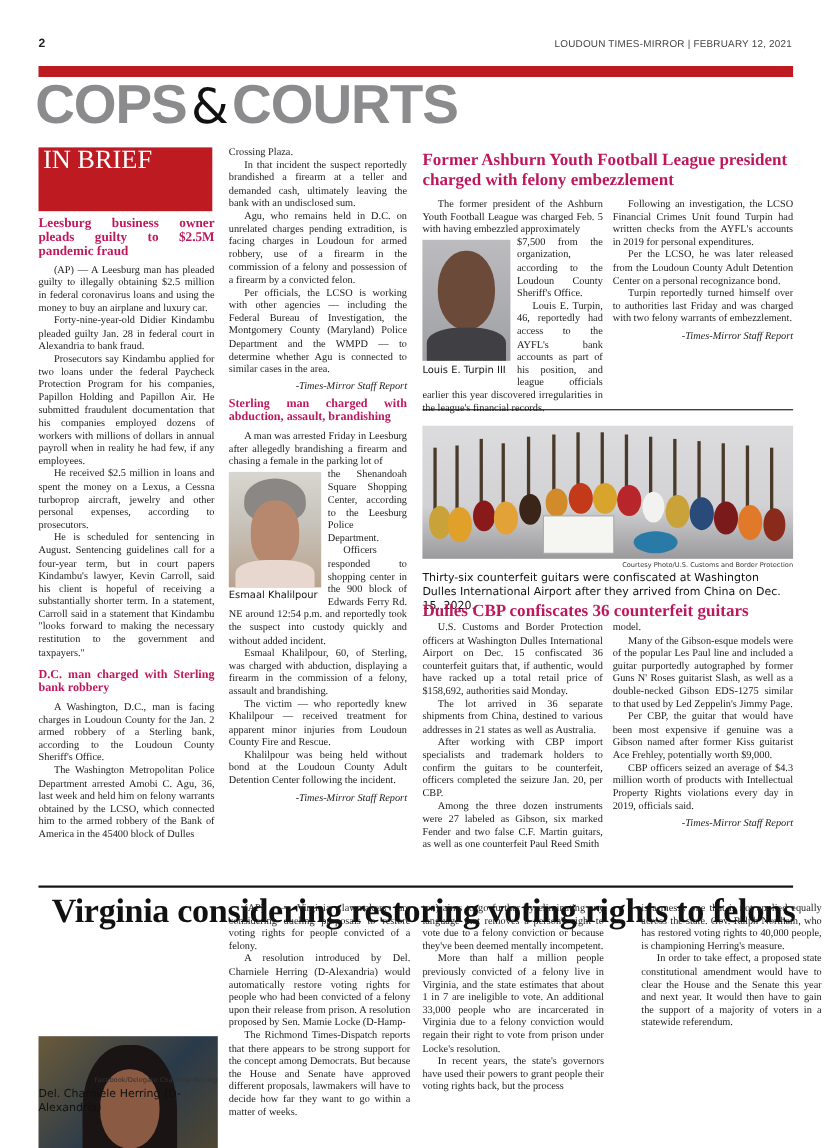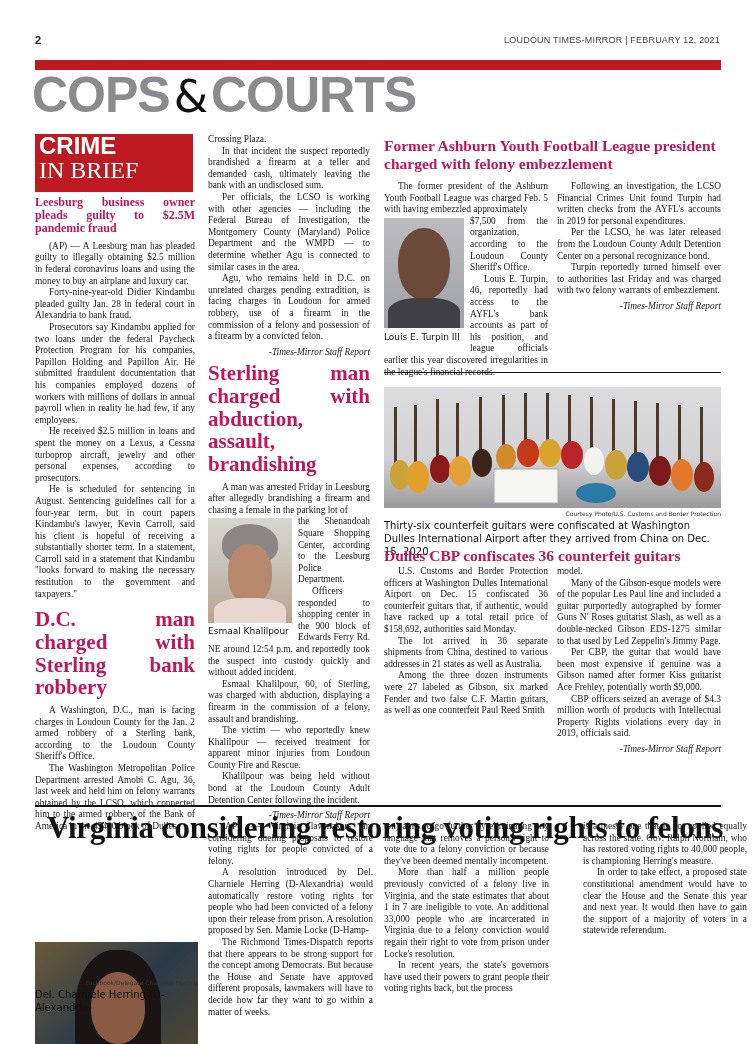--- a/index.html
+++ b/index.html
@@ -13,63 +13,62 @@
   .section-title { left: 32px; top: 66px; font-family: "Liberation Sans", sans-serif; font-weight: bold; font-size: 50px; letter-spacing: -1px; color: #8b8b8d; line-height: 58px; white-space: nowrap; }
   .section-title .amp { color: #111; font-weight: normal; font-family: "DejaVu Sans", sans-serif; font-size: 44px; margin: 0 4px; }
   .crime-box { left: 35px; top: 134px; width: 158px; height: 58px; background: #be1a22; color: #fff; padding: 0 4px; }
   .crime-box .c1 { font-family: "Liberation Sans", sans-serif; font-weight: bold; font-size: 24px; line-height: 24px; display: block; letter-spacing: 0px; }
   .crime-box .c2 { font-family: "Liberation Serif", serif; font-size: 24px; line-height: 24px; display: block; letter-spacing: 0px; }
   .col { position: absolute; font-family: "Liberation Serif", serif; font-size: 9.4px; line-height: 11.6px; text-align: justify; hyphens: auto; }
   .col p { text-indent: 14px; }
   .col p.noindent { text-indent: 0; }
   h2.hed { font-family: "Liberation Serif", serif; font-weight: bold; color: #be185d; line-height: 1.08; }
   .hed-lg { font-size: 12px; margin: 4px 0 6px; }
-  .hed-md { font-size: 21px; margin: 4px 0 6px; }
+  .hed-md { font-size: 11px; margin: 4px 0 6px; }
   .credit { text-align: right; font-style: italic; text-indent: 0 !important; margin-top: 4px; }
   .caption-name { font-family: "DejaVu Sans", sans-serif; font-size: 9px; color: #111; }
   .photo { background: #888; overflow: hidden; position: relative; }
   .wrap-left { float: left; margin: 2px 6px 2px 0; }
   .rule { background: #111; height: 1px; }
   .big-hed { left: 35px; top: 810px; font-family: "Liberation Serif", serif; font-weight: bold; font-size: 31px; color: #111; white-space: nowrap; letter-spacing: -.3px; margin-left: 12px; }
   .photo-credit { font-family: "DejaVu Sans", sans-serif; font-size: 6px; color: #333; text-align: right; }
   .photo-cap { font-family: "DejaVu Sans", sans-serif; font-size: 10px; line-height: 13px; color: #111; }
 </style>
 </head>
 <body>
 
 <div class="abs folio folio-num">2</div>
 <div class="abs folio folio-right">LOUDOUN TIMES-MIRROR | FEBRUARY 12, 2021</div>
 <div class="abs redbar"></div>
 <div class="abs section-title">
   <span>COPS</span><span class="amp">&amp;</span><span>COURTS</span>
 </div>
 
 <div class="abs crime-box">
-  <span class="c1">CRIME</span>
   <span class="c2">IN BRIEF</span>
 </div>
 
 <div class="col" style="left:35px; top:196px; width:160px;">
   <h2 class="hed hed-lg" style="margin-top:0;">Leesburg business owner pleads guilty to $2.5M pandemic fraud</h2>
   <p>(AP) — A Leesburg man has pleaded guilty to illegally obtaining $2.5 million in federal coronavirus loans and using the money to buy an airplane and luxury car.</p>
   <p>Forty-nine-year-old Didier Kindambu pleaded guilty Jan. 28 in federal court in Alexandria to bank fraud.</p>
   <p>Prosecutors say Kindambu applied for two loans under the federal Paycheck Protection Program for his companies, Papillon Holding and Papillon Air. He submitted fraudulent documentation that his companies employed dozens of workers with millions of dollars in annual payroll when in reality he had few, if any employees.</p>
   <p>He received $2.5 million in loans and spent the money on a Lexus, a Cessna turboprop aircraft, jewelry and other personal expenses, according to prosecutors.</p>
   <p>He is scheduled for sentencing in August. Sentencing guidelines call for a four-year term, but in court papers Kindambu's lawyer, Kevin Carroll, said his client is hopeful of receiving a substantially shorter term. In a statement, Carroll said in a statement that Kindambu "looks forward to making the necessary restitution to the government and taxpayers."</p>
 
   <h2 class="hed hed-md" style="margin-top:8px;">D.C. man charged with Sterling bank robbery</h2>
   <p>A Washington, D.C., man is facing charges in Loudoun County for the Jan. 2 armed robbery of a Sterling bank, according to the Loudoun County Sheriff's Office.</p>
   <p>The Washington Metropolitan Police Department arrested Amobi C. Agu, 36, last week and held him on felony warrants obtained by the LCSO, which connected him to the armed robbery of the Bank of America in the 45400 block of Dulles</p>
 </div>
 
 <div class="col" style="left:208px; top:134px; width:162px;">
   <p class="noindent">Crossing Plaza.</p>
   <p>In that incident the suspect reportedly brandished a firearm at a teller and demanded cash, ultimately leaving the bank with an undisclosed sum.</p>
+  <p>Agu, who remains held in D.C. on unrelated charges pending extradition, is facing charges in Loudoun for armed robbery, use of a firearm in the commission of a felony and possession of a firearm by a convicted felon.</p>
   <p>Per officials, the LCSO is working with other agencies — including the Federal Bureau of Investigation, the Montgomery County (Maryland) Police Department and the WMPD — to determine whether Agu is connected to similar cases in the area.</p>
-  <p>Agu, who remains held in D.C. on unrelated charges pending extradition, is facing charges in Loudoun for armed robbery, use of a firearm in the commission of a felony and possession of a firearm by a convicted felon.</p>
   <p class="credit">-Times-Mirror Staff Report</p>
 
   <h2 class="hed hed-md" style="margin-top:4px;">Sterling man charged with abduction, assault, brandishing</h2>
   <p>A man was arrested Friday in Leesburg after allegedly brandishing a firearm and chasing a female in the parking lot of</p>
   <div class="wrap-left" style="width:84px;">
     <div class="photo" style="width:84px; height:105px; background:linear-gradient(180deg,#d8d6d0 0%,#c9c5bd 40%,#b9a38f 100%);">
       <div style="position:absolute; left:14px; top:6px; width:56px; height:40px; border-radius:50% 50% 40% 40%; background:#8a8785;"></div>
       <div style="position:absolute; left:20px; top:26px; width:44px; height:60px; border-radius:45%; background:#b7876e;"></div>
       <div style="position:absolute; left:6px; top:80px; width:72px; height:30px; border-radius:40% 40% 0 0; background:#e8d7cf;"></div>
     </div>
@@ -146,20 +145,21 @@
   </svg>
 </div>
 <div class="abs photo-credit" style="left:384px; top:510px; width:337px;">Courtesy Photo/U.S. Customs and Border Protection</div>
 <div class="abs photo-cap" style="left:384px; top:519px; width:337px;">Thirty-six counterfeit guitars were confiscated at Washington Dulles International Airport after they arrived from China on Dec. 15, 2020.</div>
 
 <h2 class="abs hed" style="left:384px; top:548px; width:337px; font-size:15.5px; white-space:nowrap;">Dulles CBP confiscates 36 counterfeit guitars</h2>
 
 <div class="col" style="left:384px; top:566px; width:164px;">
   <p>U.S. Customs and Border Protection officers at Washington Dulles International Airport on Dec. 15 confiscated 36 counterfeit guitars that, if authentic, would have racked up a total retail price of $158,692, authorities said Monday.</p>
   <p>The lot arrived in 36 separate shipments from China, destined to various addresses in 21 states as well as Australia.</p>
+  <p>After working with CBP import specialists and trademark holders to confirm the guitars to be counterfeit, officers completed the seizure Jan. 20, per CBP.</p>
   <p>Among the three dozen instruments were 27 labeled as Gibson, six marked Fender and two false C.F. Martin guitars, as well as one counterfeit Paul Reed Smith</p>
 </div>
 <div class="col" style="left:557px; top:566px; width:164px;">
   <p class="noindent">model.</p>
   <p>Many of the Gibson-esque models were of the popular Les Paul line and included a guitar purportedly autographed by former Guns N' Roses guitarist Slash, as well as a double-necked Gibson EDS-1275 similar to that used by Led Zeppelin's Jimmy Page.</p>
   <p>Per CBP, the guitar that would have been most expensive if genuine was a Gibson named after former Kiss guitarist Ace Frehley, potentially worth $9,000.</p>
   <p>CBP officers seized an average of $4.3 million worth of products with Intellectual Property Rights violations every day in 2019, officials said.</p>
   <p class="credit">-Times-Mirror Staff Report</p>
 </div>
 

